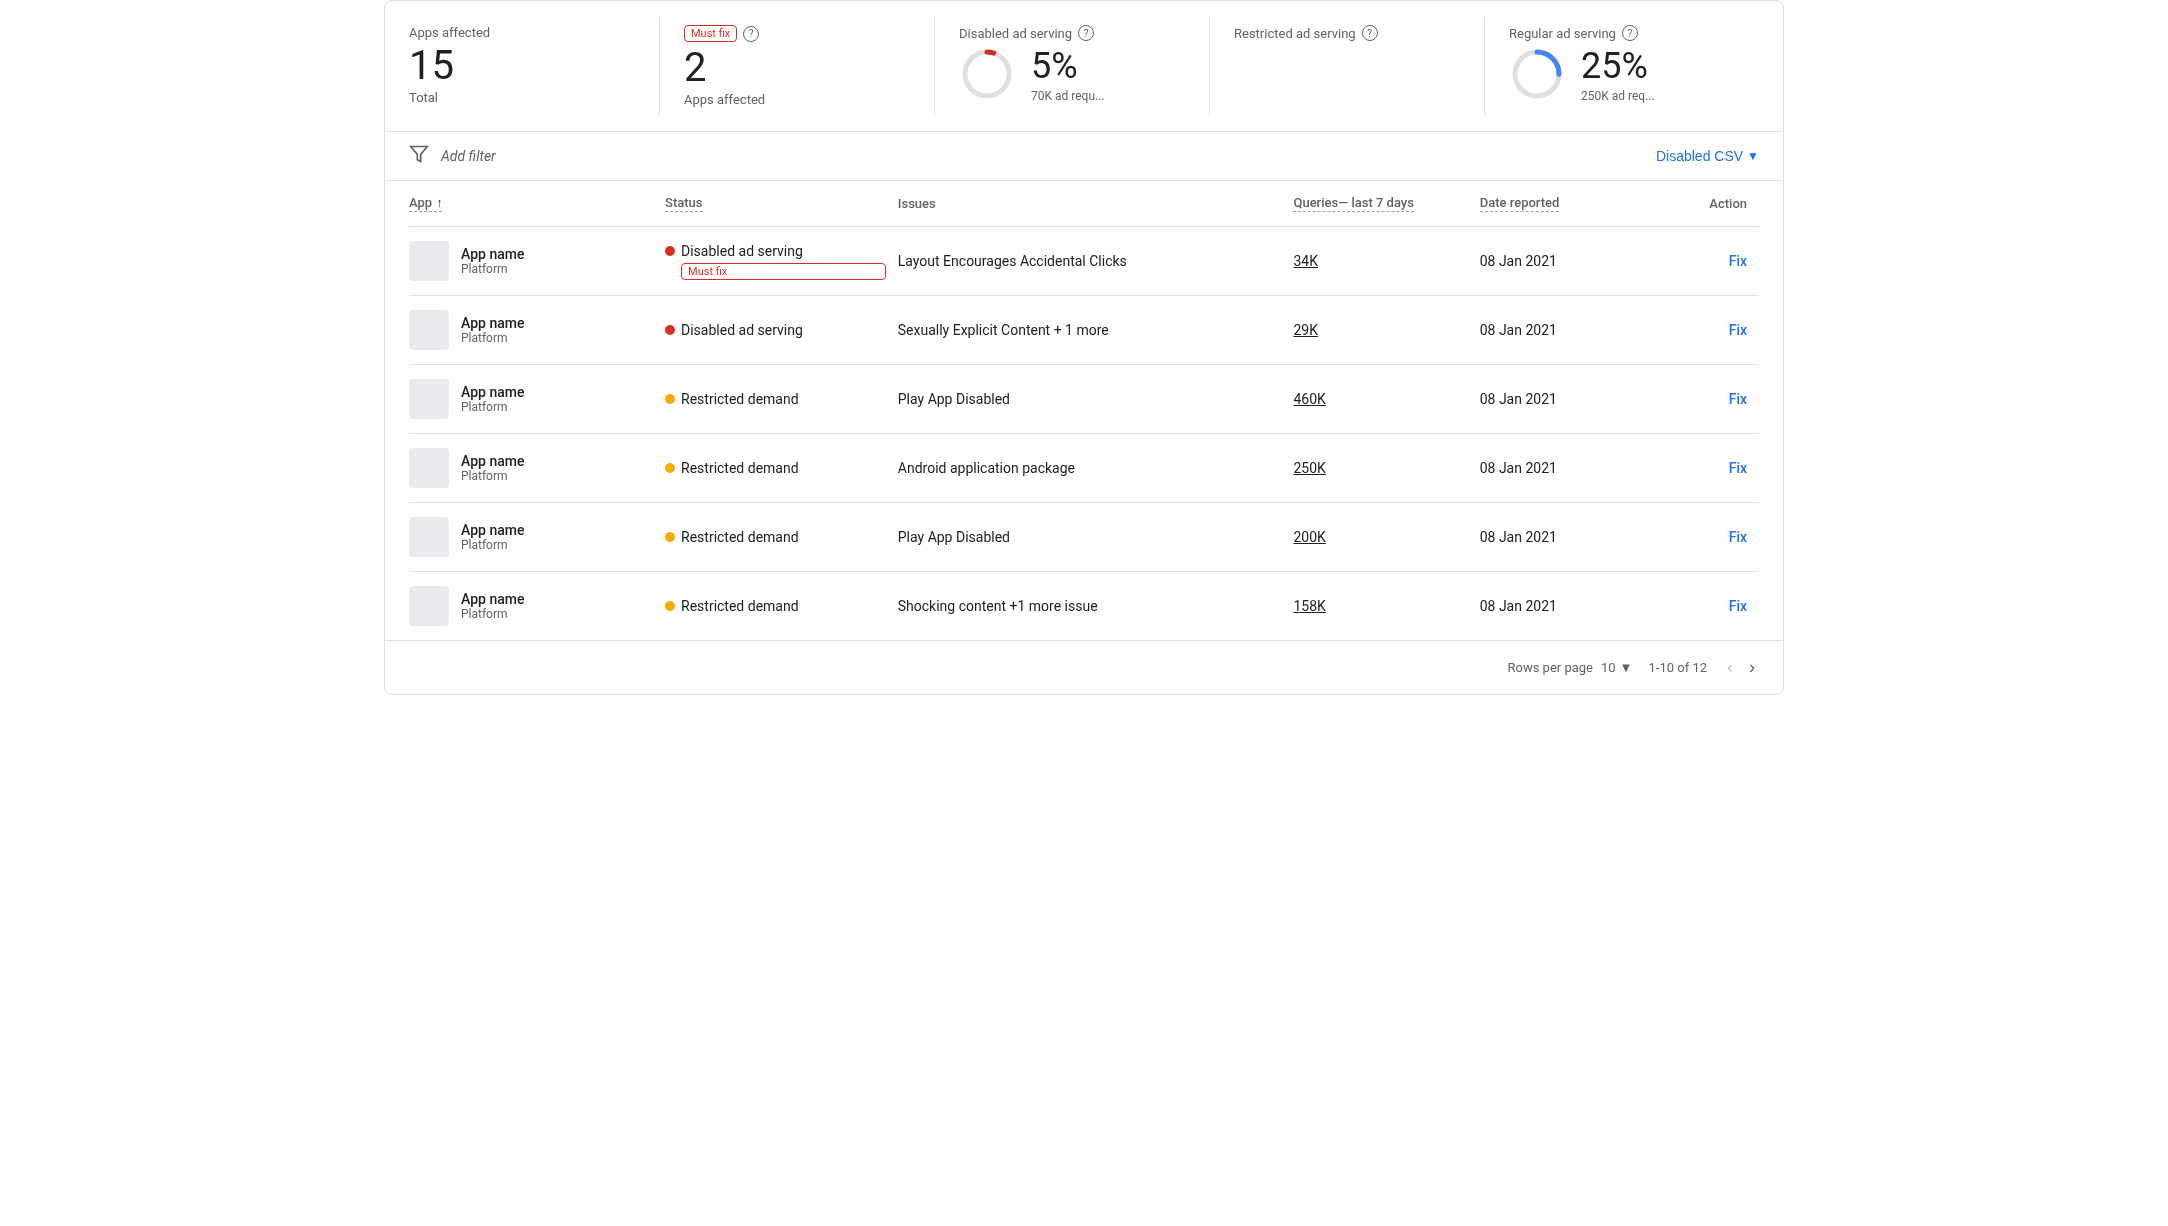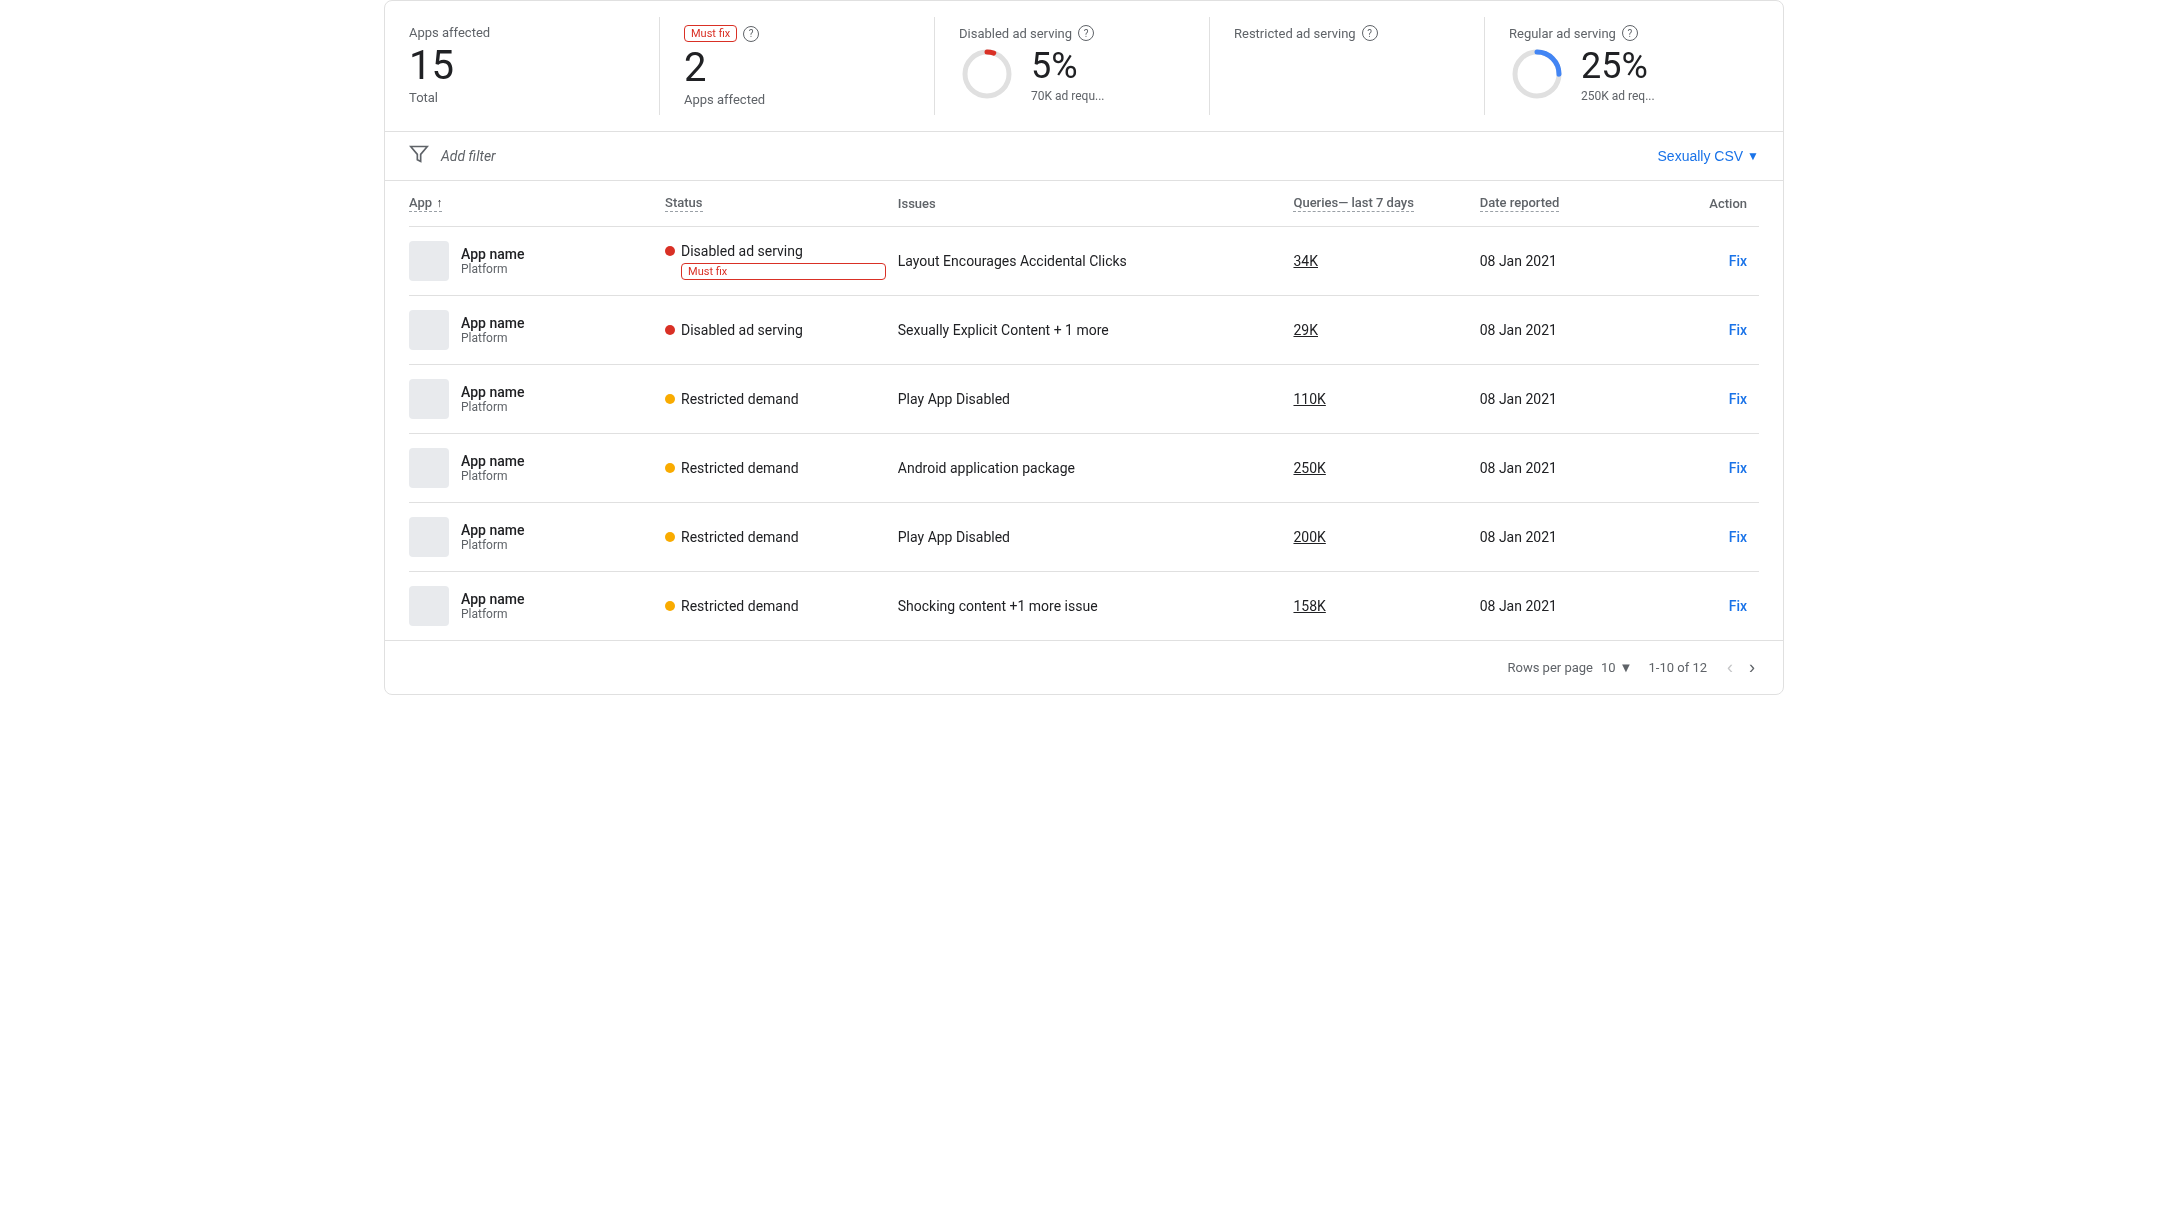--- a/index.html
+++ b/index.html
@@ -372,21 +372,21 @@
   <div class="filter-bar">
     <div class="filter-left">
       <span class="filter-icon">
         <svg width="20" height="20" viewBox="0 0 24 24" fill="none" stroke="#5f6368" stroke-width="2">
           <polygon points="22 3 2 3 10 12.46 10 19 14 21 14 12.46 22 3"></polygon>
         </svg>
       </span>
       <span class="add-filter-text">Add filter</span>
     </div>
     <button class="download-csv-btn">
-      <span>Sexually CSV</span>
+      <span>Disabled CSV</span>
       <span class="chevron">▼</span>
     </button>
   </div>
 
   <div class="table-wrap">
     <table>
       <thead>
         <tr>
           <th class="col-app sortable">
             <span class="th-inner">
@@ -502,21 +502,21 @@
             <span class="dot dot-yellow"></span>
             <span>Restricted demand</span>
           </div>
 
         </div>
       </td>
       <td class="col-issues">
         <span>Play App Disabled</span>
       </td>
       <td class="col-queries">
-        <span>110K</span>
+        <span>460K</span>
       </td>
       <td class="col-date">
         <span>08 Jan 2021</span>
       </td>
       <td class="col-action" style="text-align:right;">
         <a class="fix-link">Fix</a>
       </td>
     </tr>
           <tr>
       <td class="col-app">

